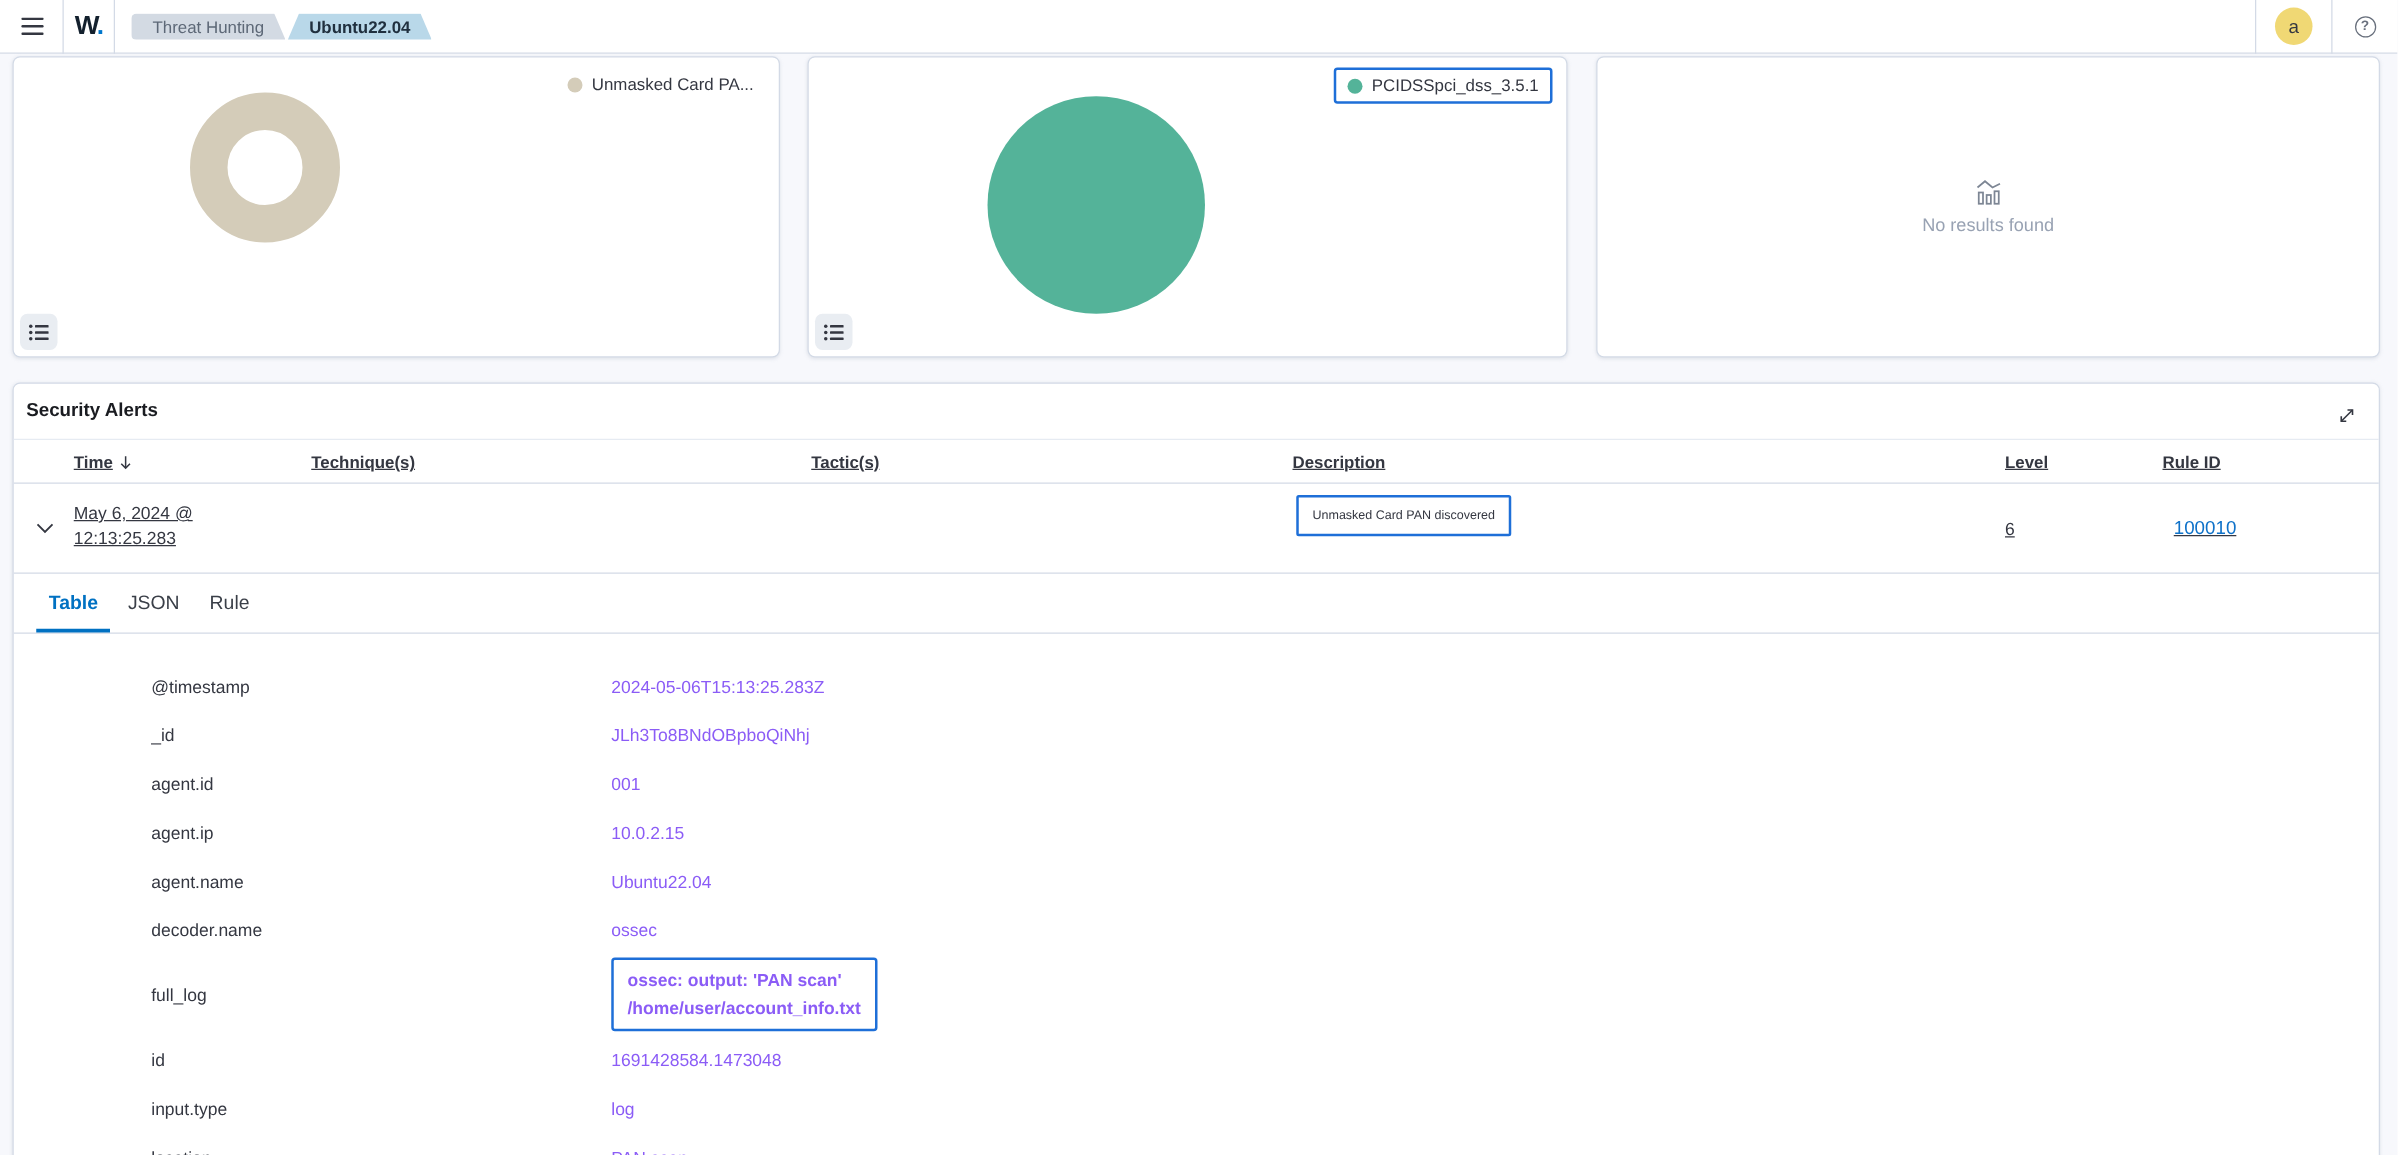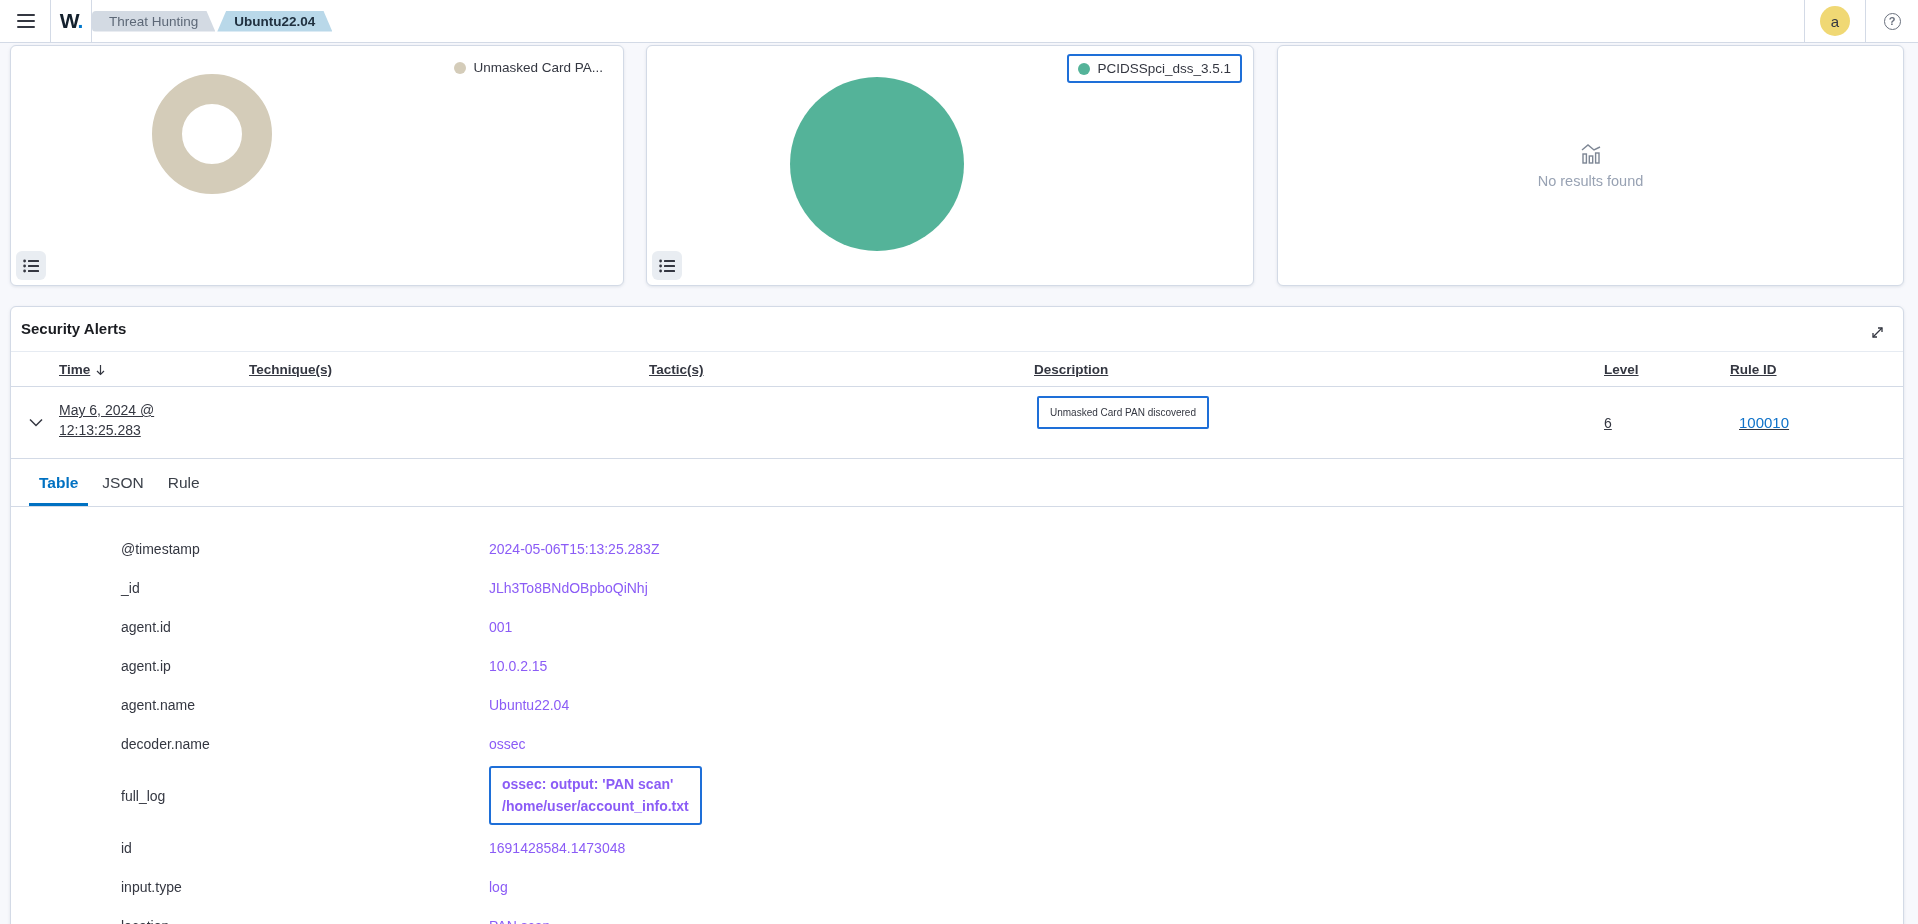--- a/index.html
+++ b/index.html
@@ -8,21 +8,21 @@
   .canvas { position:relative; width:1918px; height:924px; overflow:hidden; }
 
   
   .topbar { position:absolute; top:0; left:0; width:1918px; height:43px; background:#fff;
             border-bottom:1px solid #d3dae6; display:flex; align-items:center; }
   .iconbtn { background:none; border:none; cursor:pointer; display:flex; align-items:center; justify-content:center; }
   .hamburger { margin:0 11px 0 13px; width:26px; height:26px; }
   .vdiv { width:1px; height:43px; background:#d3dae6; }
   .logo { width:40px; text-align:center; font-weight:800; font-size:21px; color:#13202d; cursor:pointer; letter-spacing:-1px; }
   .logo .dot { color:#0077cc; }
-  .crumbs { display:flex; align-items:center; }
+  .crumbs { display:flex; align-items:center; margin-left:13px; }
   .crumb { height:21px; display:flex; align-items:center; padding:0 17px; font-size:13.5px; white-space:nowrap; cursor:pointer; }
   .crumb-first { clip-path:polygon(0 0, calc(100% - 9px) 0, 100% 100%, 0 100%);
                  border-radius:4px 0 0 4px; background:#d3dae3; color:#5d6877; }
   .crumb-active { clip-path:polygon(9px 0, calc(100% - 9px) 0, 100% 100%, 0 100%);
                   background:#b9d8e9; color:#20303f; font-weight:700; margin-left:2px; }
   .avatar { width:30px; height:30px; border-radius:50%; background:#f0d874; color:#343741;
             display:flex; align-items:center; justify-content:center; font-size:15px; margin:0 15px; cursor:pointer; }
   .helpbtn { margin:0 16px; width:20px; height:20px; }
   .helpcircle { width:17px; height:17px; border:1.4px solid #69707d; border-radius:50%; color:#69707d;
                 font-size:11px; display:flex; align-items:center; justify-content:center; font-weight:700; }

